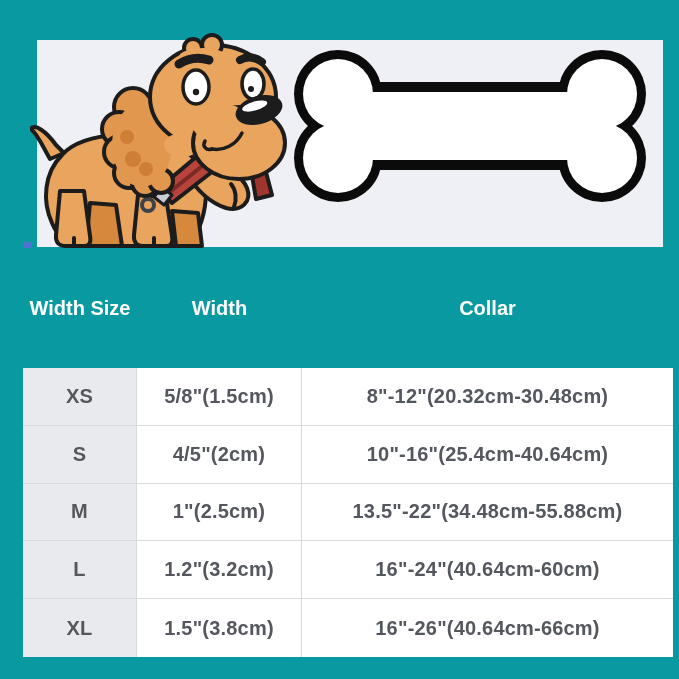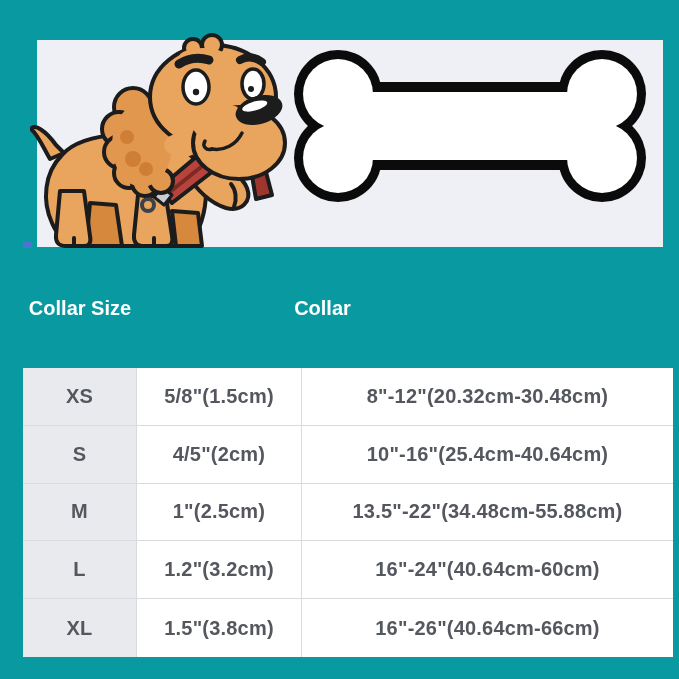--- a/index.html
+++ b/index.html
@@ -135,21 +135,22 @@
       <circle cx="46" cy="108" r="35"></circle>
       <circle cx="310" cy="44" r="35"></circle>
       <circle cx="310" cy="108" r="35"></circle>
       <rect x="46" y="42" width="264" height="68"></rect>
     </g>
   </svg>
 
   <div class="artifact"></div>
 
   <div class="header-row">
-    <div class="hdr c1">Collar Size</div>
+    <div class="hdr c1">Width Size</div>
+    <div class="hdr c2">Width</div>
     <div class="hdr c3">Collar</div>
   </div>
 
   <div class="size-table">
     <div class="cell size">XS</div>
     <div class="cell width">5/8"(1.5cm)</div>
     <div class="cell length">8"-12"(20.32cm-30.48cm)</div>
 
     <div class="cell size">S</div>
     <div class="cell width">4/5"(2cm)</div>

